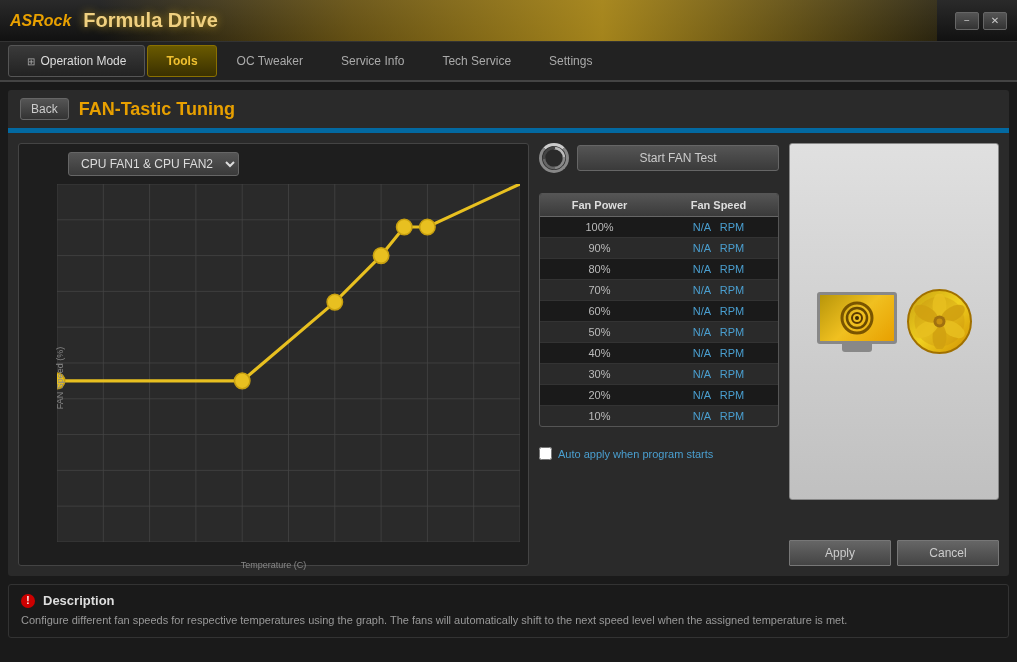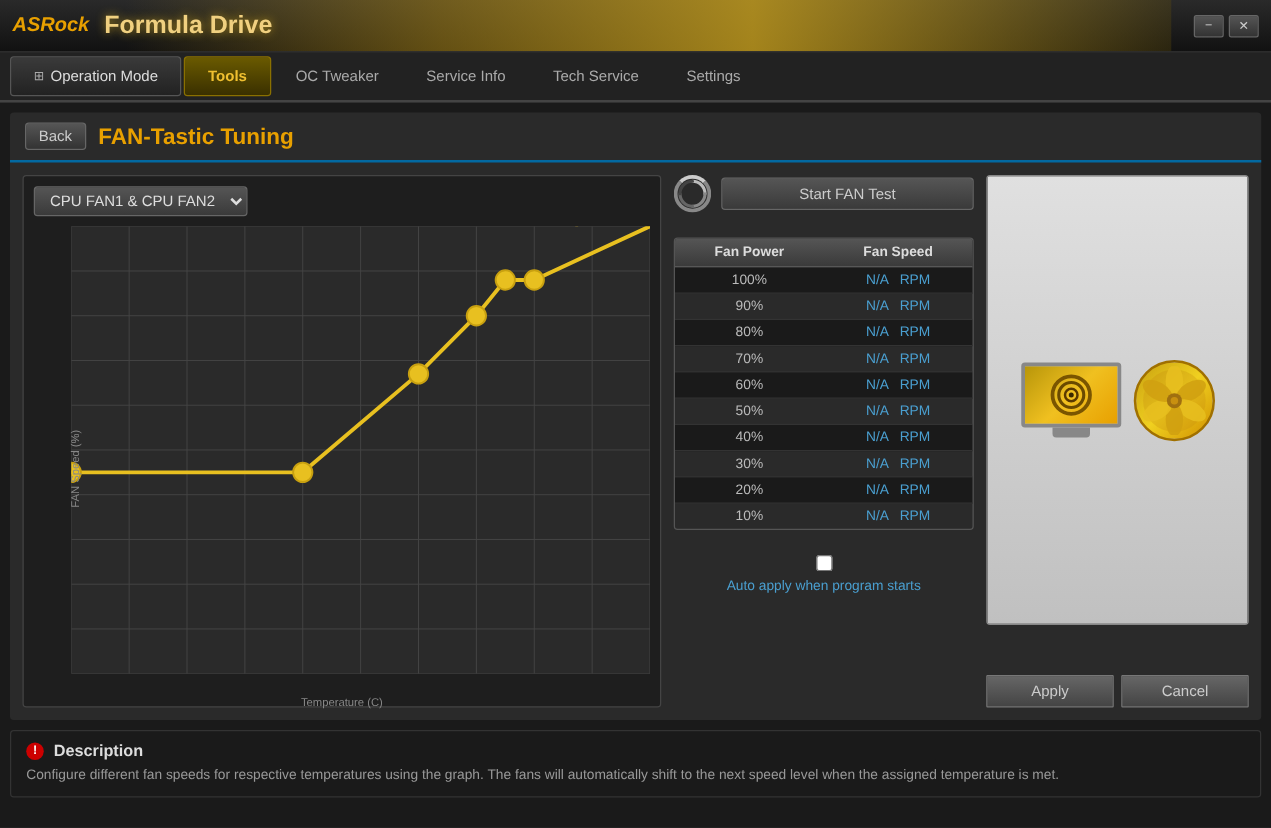--- a/index.html
+++ b/index.html
@@ -114,21 +114,21 @@
       display: flex;
       flex-direction: column;
     }
 
     
     #page-header {
       display: flex;
       align-items: center;
       gap: 10px;
       padding: 8px 12px;
-      border-bottom: 2px solid #0369a1;
+      border-bottom: 5px solid #0369a1;
     }
     #back-btn {
       background: linear-gradient(180deg, #555 0%, #333 100%);
       border: 1px solid #666;
       border-radius: 3px;
       padding: 3px 10px;
       color: #ccc;
       cursor: pointer;
       font-size: 12px;
     }
@@ -155,20 +155,21 @@
       border-radius: 3px;
       padding: 8px;
       display: flex;
       flex-direction: column;
       min-width: 380px;
     }
     #fan-selector {
       display: flex;
       align-items: flex-start;
       margin-bottom: 8px;
+      margin-left: 41px;
     }
     #fan-selector select {
       background: linear-gradient(180deg, #555 0%, #3a3a3a 100%);
       border: 1px solid #666;
       color: #ddd;
       padding: 3px 8px;
       border-radius: 3px;
       font-size: 12px;
       cursor: pointer;
     }
@@ -266,21 +267,20 @@
       text-align: center;
       color: #bbb;
     }
     .fan-cell.speed { color: #4a9fd0; }
 
     #auto-apply-row {
       display: flex;
       align-items: center;
       gap: 6px;
       padding: 4px 0;
-      flex-direction: column;
     }
     #auto-apply-row input { cursor: pointer; }
     #auto-apply-label { color: #4a9fd0; font-size: 11px; }
 
     
     #fan-image-section {
       width: 210px;
       display: flex;
       flex-direction: column;
       gap: 8px;

